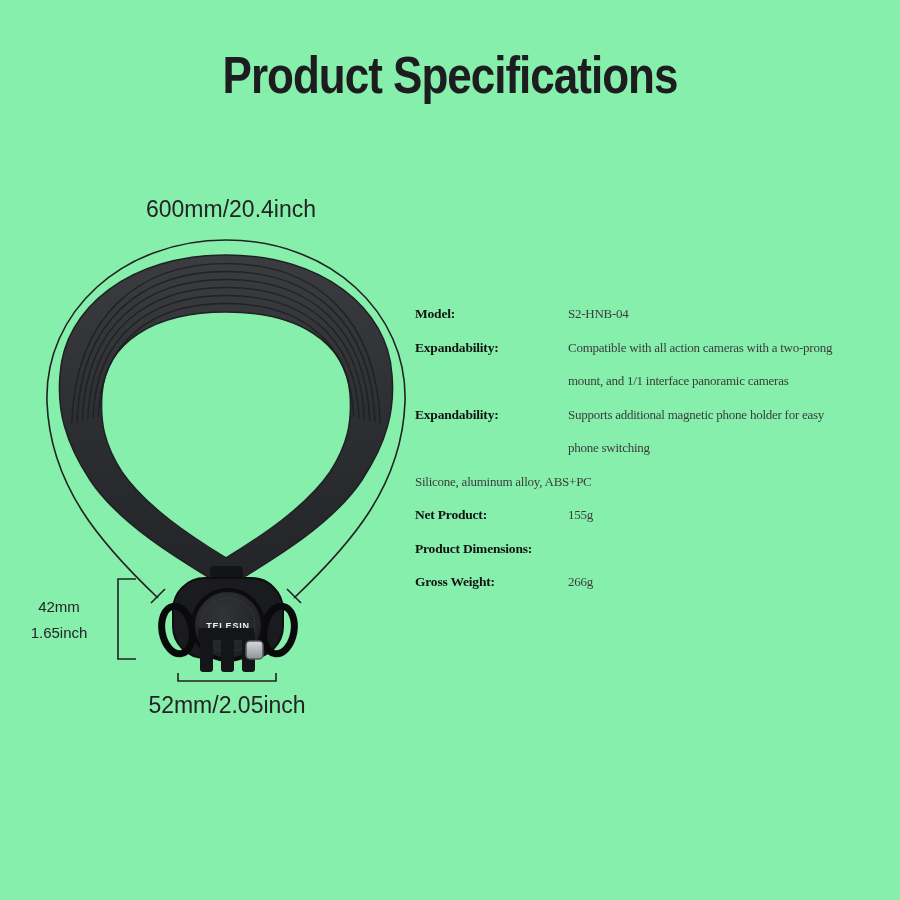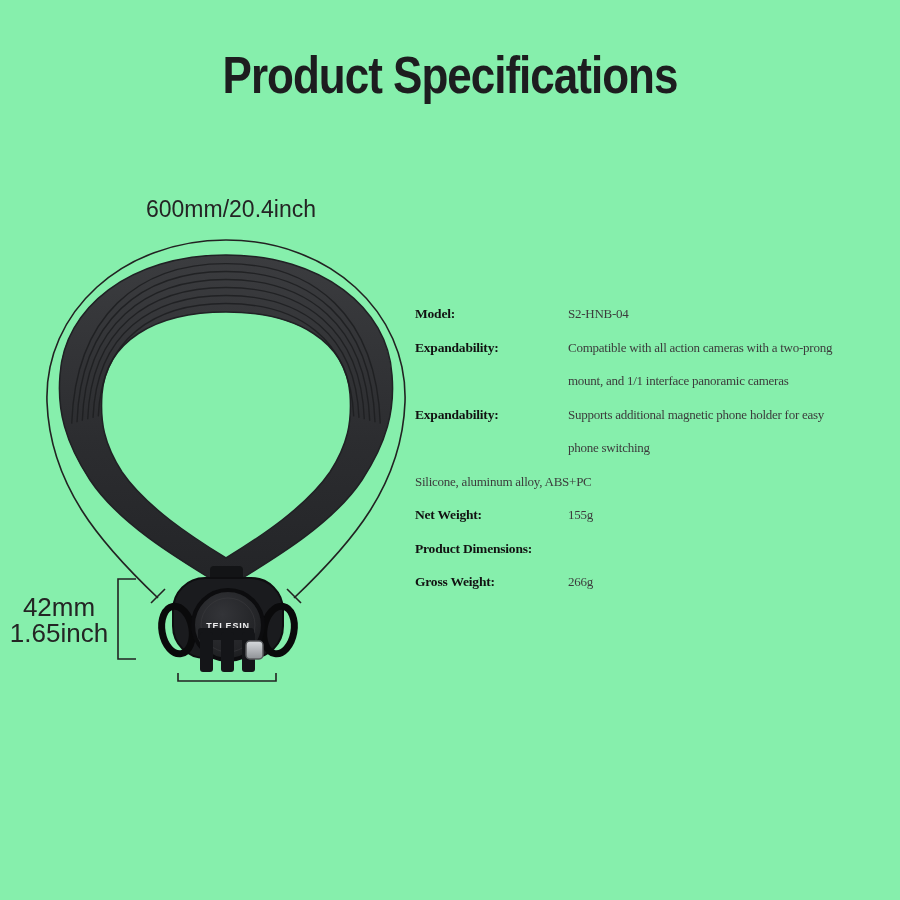--- a/index.html
+++ b/index.html
@@ -5,21 +5,21 @@
   html,body{margin:0;padding:0;background:#ffffff;}
   .page{position:relative;width:900px;height:900px;background:#86efac;overflow:hidden;
         font-family:"Liberation Sans",sans-serif;color:#1a1a1a;}
   .title{position:absolute;top:46px;left:0;width:900px;margin:0;text-align:center;
          font-size:44px;font-weight:bold;letter-spacing:-1px;color:#1d1d1f;
          transform:scaleY(1.18);transform-origin:center top;}
   .figure{position:absolute;left:0;top:180px;width:440px;height:560px;}
   .figure svg{position:absolute;left:0;top:0;}
   .dim{position:absolute;color:#242424;}
   .dim-top{left:120px;top:16px;width:222px;text-align:center;font-size:23px;}
-  .dim-left{left:6px;top:414px;width:106px;text-align:center;font-size:26px;
+  .dim-left{left:6px;top:414px;width:106px;text-align:center;font-size:15px;
             line-height:26px;white-space:pre-line;}
   .dim-bottom{left:116px;top:512px;width:222px;text-align:center;font-size:23px;}
   .specs{position:absolute;left:415px;top:297px;width:478px;font-family:Liberation Serif, serif;}
   .spec-row{display:grid;grid-template-columns:153px 1fr;line-height:33.5px;}
   .spec-label{font-weight:bold;font-size:13.5px;color:#121212;letter-spacing:-0.2px;}
   .spec-value{font-size:13px;color:#3c3c3c;white-space:pre;letter-spacing:-0.25px;}
 </style>
 </head>
 <body>
 
@@ -87,20 +87,21 @@
           <rect x="221" y="452" width="13" height="40" rx="3"></rect>
           <rect x="242" y="452" width="13" height="40" rx="3"></rect>
         </g>
         <rect x="246" y="461" width="17" height="18" rx="4" fill="url(#screwG)" stroke="#55575a" stroke-width="1.5"></rect>
       </g>
     </svg>
 
     <div class="dim dim-top">600mm/20.4inch</div>
     <div class="dim dim-left">42mm
 1.65inch</div>
+    <div class="dim dim-bottom">52mm/2.05inch</div>
   </div>
 
   <div class="specs">
     <div class="spec-row">
       <div class="spec-label">Model:</div>
       <div class="spec-value">S2-HNB-04</div>
     </div>
     <div class="spec-row">
       <div class="spec-label">Expandability:</div>
       <div class="spec-value">Compatible with all action cameras with a two-prong
@@ -108,21 +109,21 @@
     </div>
     <div class="spec-row">
       <div class="spec-label">Expandability:</div>
       <div class="spec-value">Supports additional magnetic phone holder for easy
 phone switching</div>
     </div>
     <div class="spec-row">
       <div class="spec-value">Silicone, aluminum alloy, ABS+PC</div>
     </div>
     <div class="spec-row">
-      <div class="spec-label">Net Weight:</div>
+      <div class="spec-label">Net Product:</div>
       <div class="spec-value">155g</div>
     </div>
     <div class="spec-row">
       <div class="spec-label">Product Dimensions:</div>
     </div>
     <div class="spec-row">
       <div class="spec-label">Gross Weight:</div>
       <div class="spec-value">266g</div>
     </div>
     <div class="spec-row">

